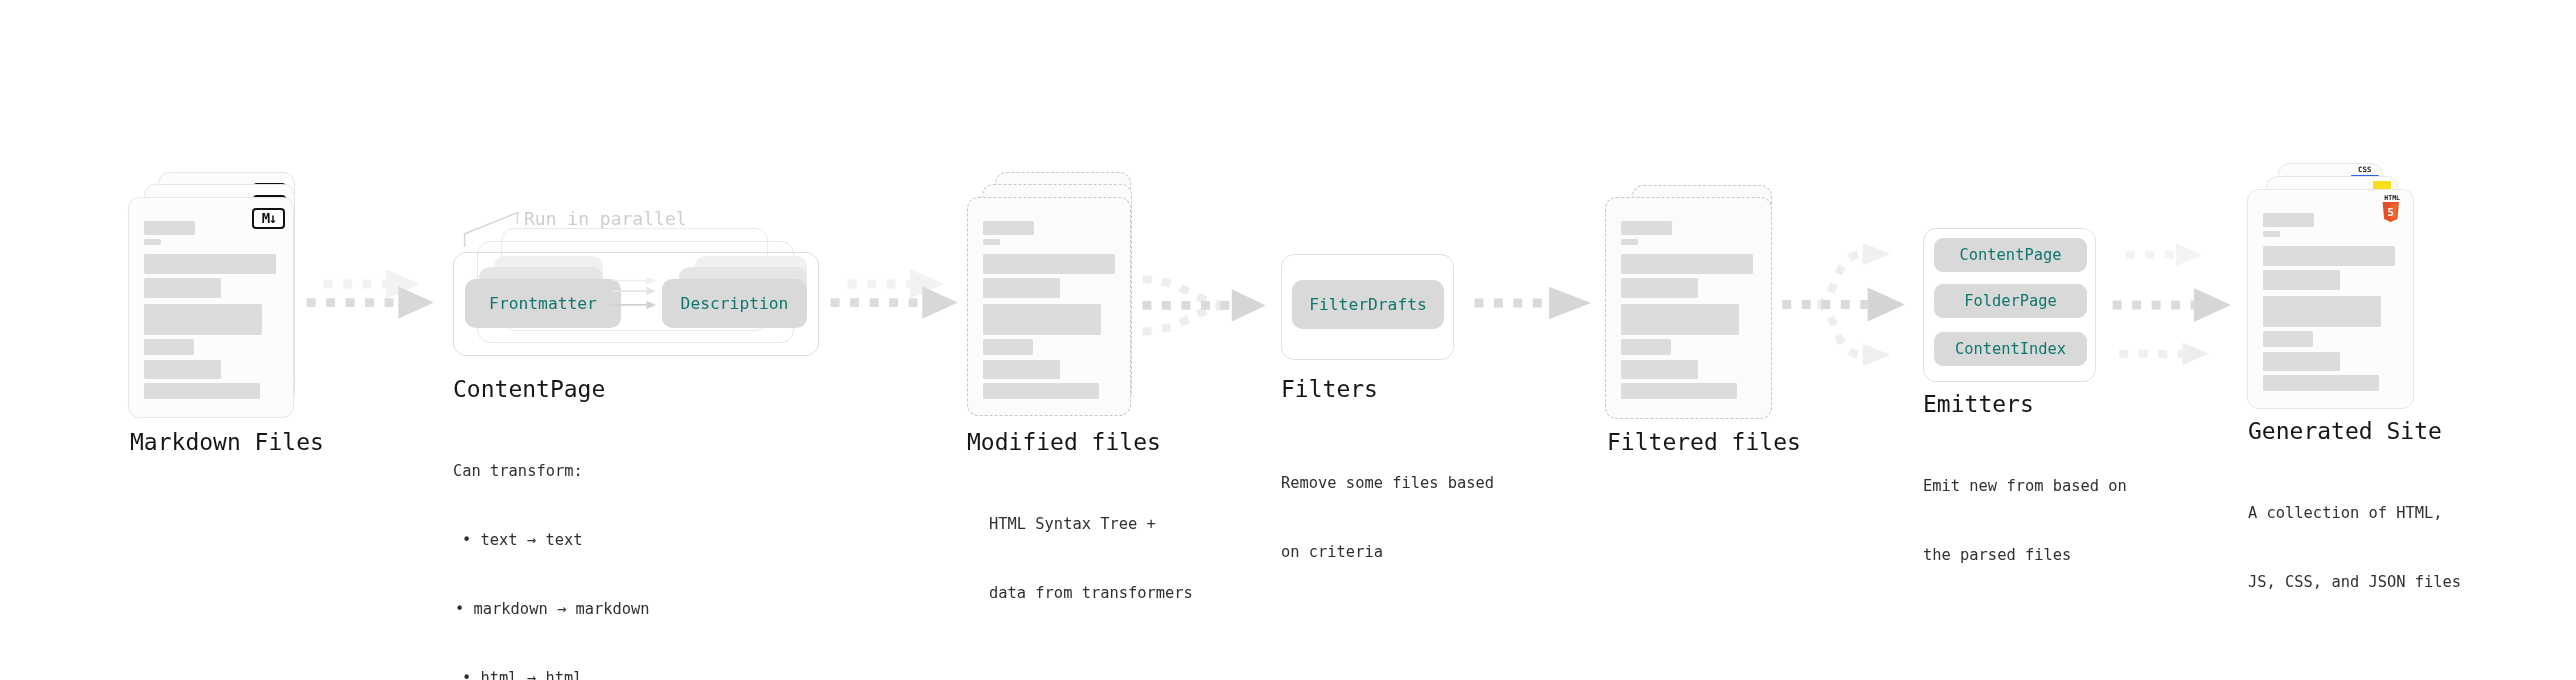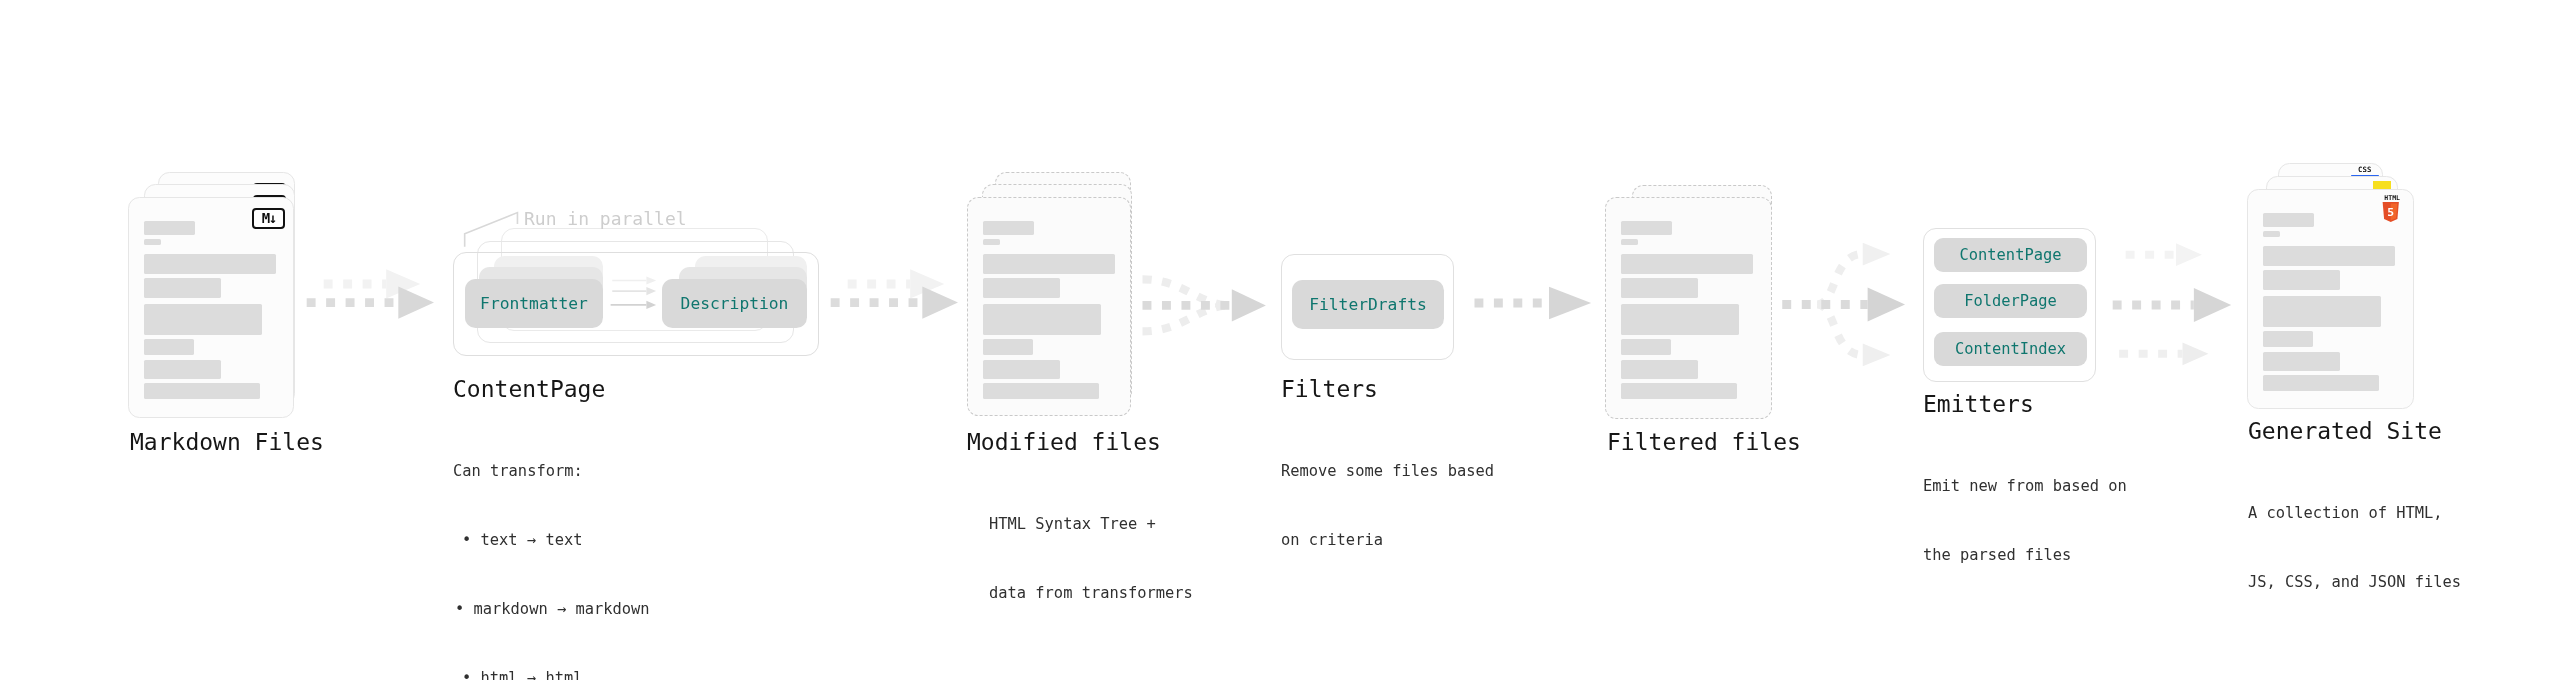--- a/index.html
+++ b/index.html
@@ -96,21 +96,21 @@
     <div class="frame" style="left:477px;top:241px;width:317px;height:102px;border-color:#e6e6e6;"></div>
     <div class="frame" style="left:453px;top:252px;width:366px;height:104px;border-color:#dedede;"></div>
 
     <svg class="abs" style="left:459px;top:205px;" width="69" height="46" viewBox="0 0 85 56">
       <polyline points="7,51 7,35 72,9 72,23" fill="none" stroke="#d8d8d8" stroke-width="2"></polyline>
     </svg>
     <div class="note" style="left:524px;top:208px;">Run in parallel</div>
 
     <div class="pill ghost2" style="left:494px;top:256px;width:109px;height:47px;"></div>
     <div class="pill ghost1" style="left:479px;top:267px;width:124px;height:47px;"></div>
-    <div class="pill" style="left:465px;top:279px;width:138px;height:49px;">Frontmatter</div>
+    <div class="pill" style="left:465px;top:279px;width:156px;height:49px;">Frontmatter</div>
 
     <div class="pill ghost2" style="left:695px;top:256px;width:112px;height:47px;"></div>
     <div class="pill ghost1" style="left:679px;top:267px;width:128px;height:47px;"></div>
     <div class="pill" style="left:662px;top:279px;width:145px;height:49px;">Description</div>
 
     <svg class="abs" style="left:609px;top:273px;" width="52" height="41" viewBox="0 0 64 50">
       <line x1="4" y1="9" x2="46" y2="9" stroke="#efefef" stroke-width="2"></line>
         <polygon points="46,4 58,9 46,14" fill="#efefef"></polygon>
       <line x1="4" y1="22" x2="46" y2="22" stroke="#e4e4e4" stroke-width="2"></line>
         <polygon points="46,17 58,22 46,27" fill="#e4e4e4"></polygon>
@@ -160,21 +160,21 @@
     <path d="M8,10 C60,10 75,42 118,42" fill="none" stroke="#ededed" stroke-width="10" stroke-dasharray="11 13"></path>
     <path d="M8,74 C60,74 75,42 118,42" fill="none" stroke="#ededed" stroke-width="10" stroke-dasharray="11 13"></path>
     <line x1="8" y1="42" x2="118" y2="42" stroke="#dadada" stroke-width="11" stroke-dasharray="11 13"></line>
     <polygon points="118,22 160,42 118,62" fill="#d6d6d6"></polygon>
   </svg>
 
   <div>
     <div class="frame solid-bg" style="left:1281px;top:254px;width:173px;height:106px;border-color:#e0e0e0;"></div>
     <div class="pill" style="left:1292px;top:280px;width:152px;height:49px;">FilterDrafts</div>
     <div class="title" style="left:1281px;top:376px;">Filters</div>
-    <div class="desc" style="left:1281px;top:414px;">
+    <div class="desc" style="left:1281px;top:426px;">
       <div>Remove some files based</div>
       <div>on criteria</div>
     </div>
   </div>
 
   <svg class="abs" style="left:1468px;top:280px;" width="128" height="46" viewBox="0 0 158 56">
     <line x1="8" y1="28" x2="100" y2="28" stroke="#dadada" stroke-width="11" stroke-dasharray="11 13"></line>
     <polygon points="100,8 152,28 100,48" fill="#d6d6d6"></polygon>
   </svg>
 

